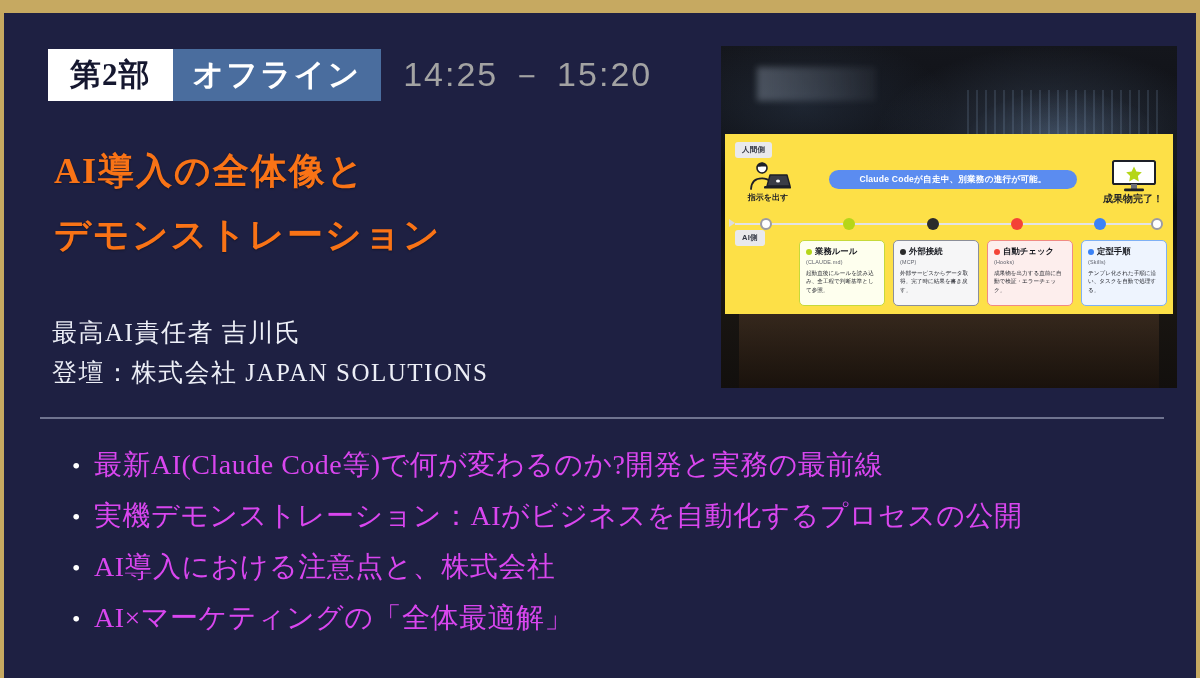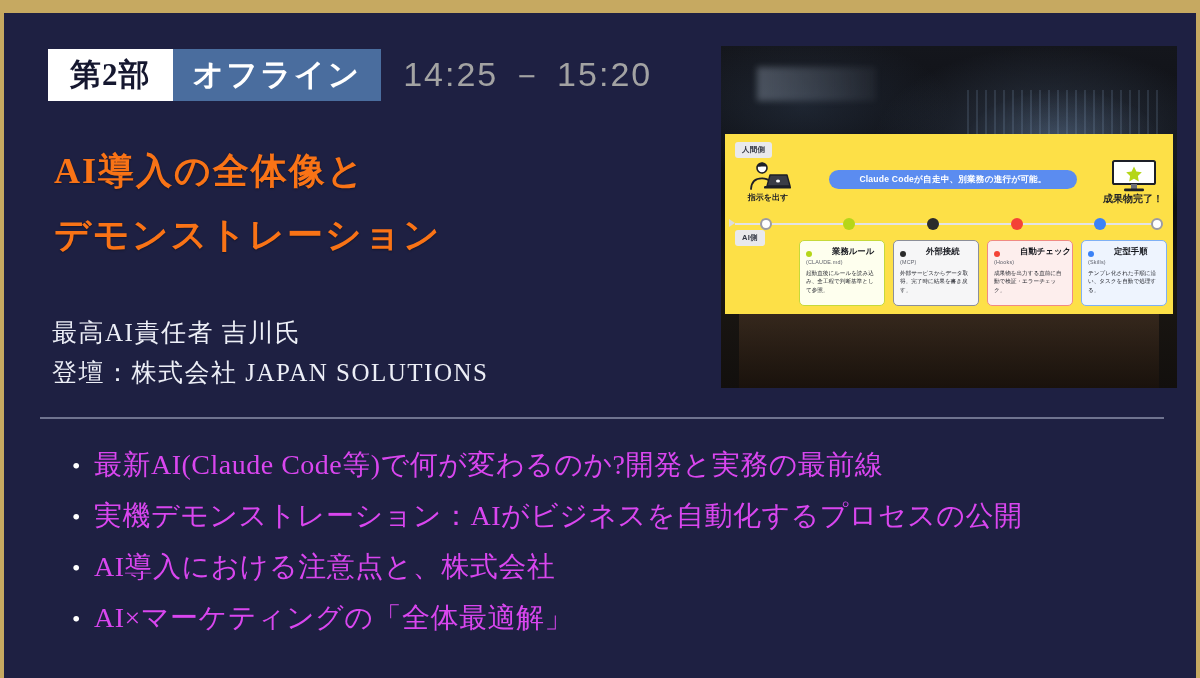--- a/index.html
+++ b/index.html
@@ -206,21 +206,21 @@
     display: flex; gap: 8px;
   }
   .card {
     width: 86px; height: 66px;
     border-radius: 5px; border: 1.2px solid #cccccc;
     background: #ffffff;
     padding: 5px 6px 4px 6px;
     overflow: hidden;
   }
   .card-head {
-    display: flex; align-items: flex-end; gap: 20px;
+    display: flex; align-items: center; gap: 3px;
     font-family: "Liberation Sans", sans-serif;
     font-size: 8.4px; font-weight: 700; color: #16181f;
     white-space: nowrap;
   }
   .card-dot { width: 6px; height: 6px; border-radius: 50%; flex: 0 0 6px; }
   .card-sub {
     font-family: "Liberation Sans", sans-serif;
     font-size: 5.4px; color: #5c5f6a; margin-top: 2px; letter-spacing: .2px;
   }
   .card-body {

